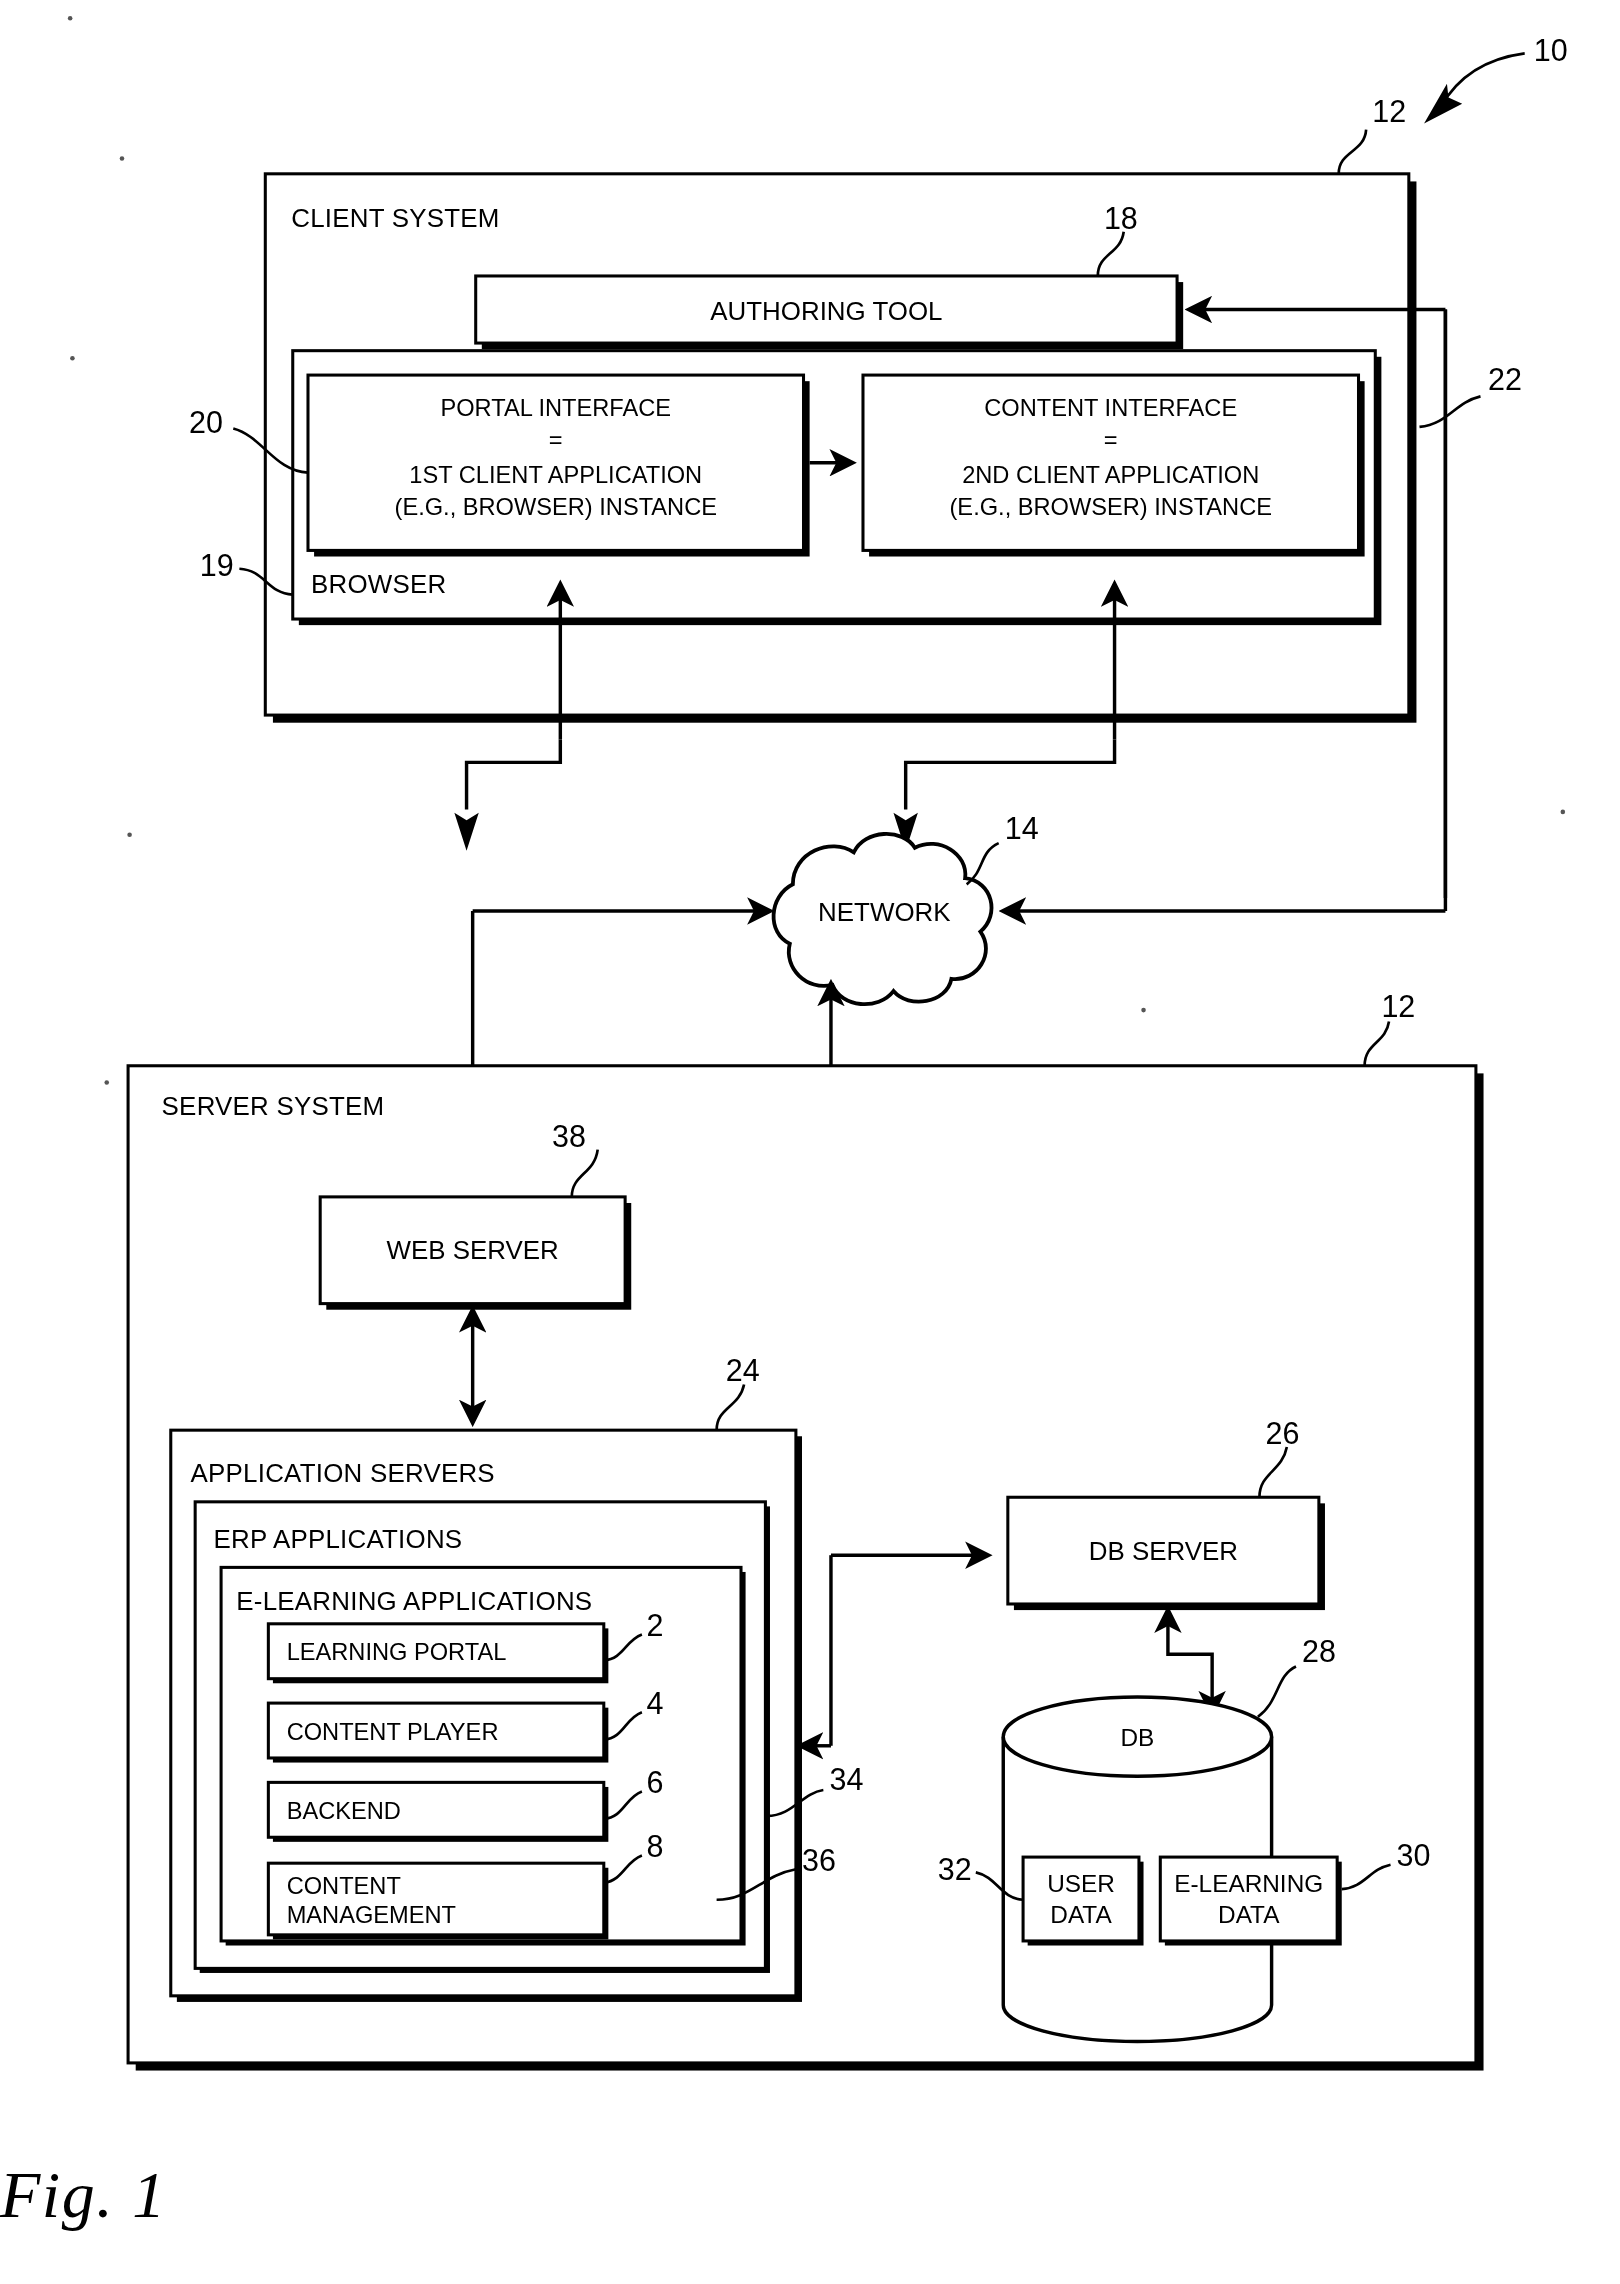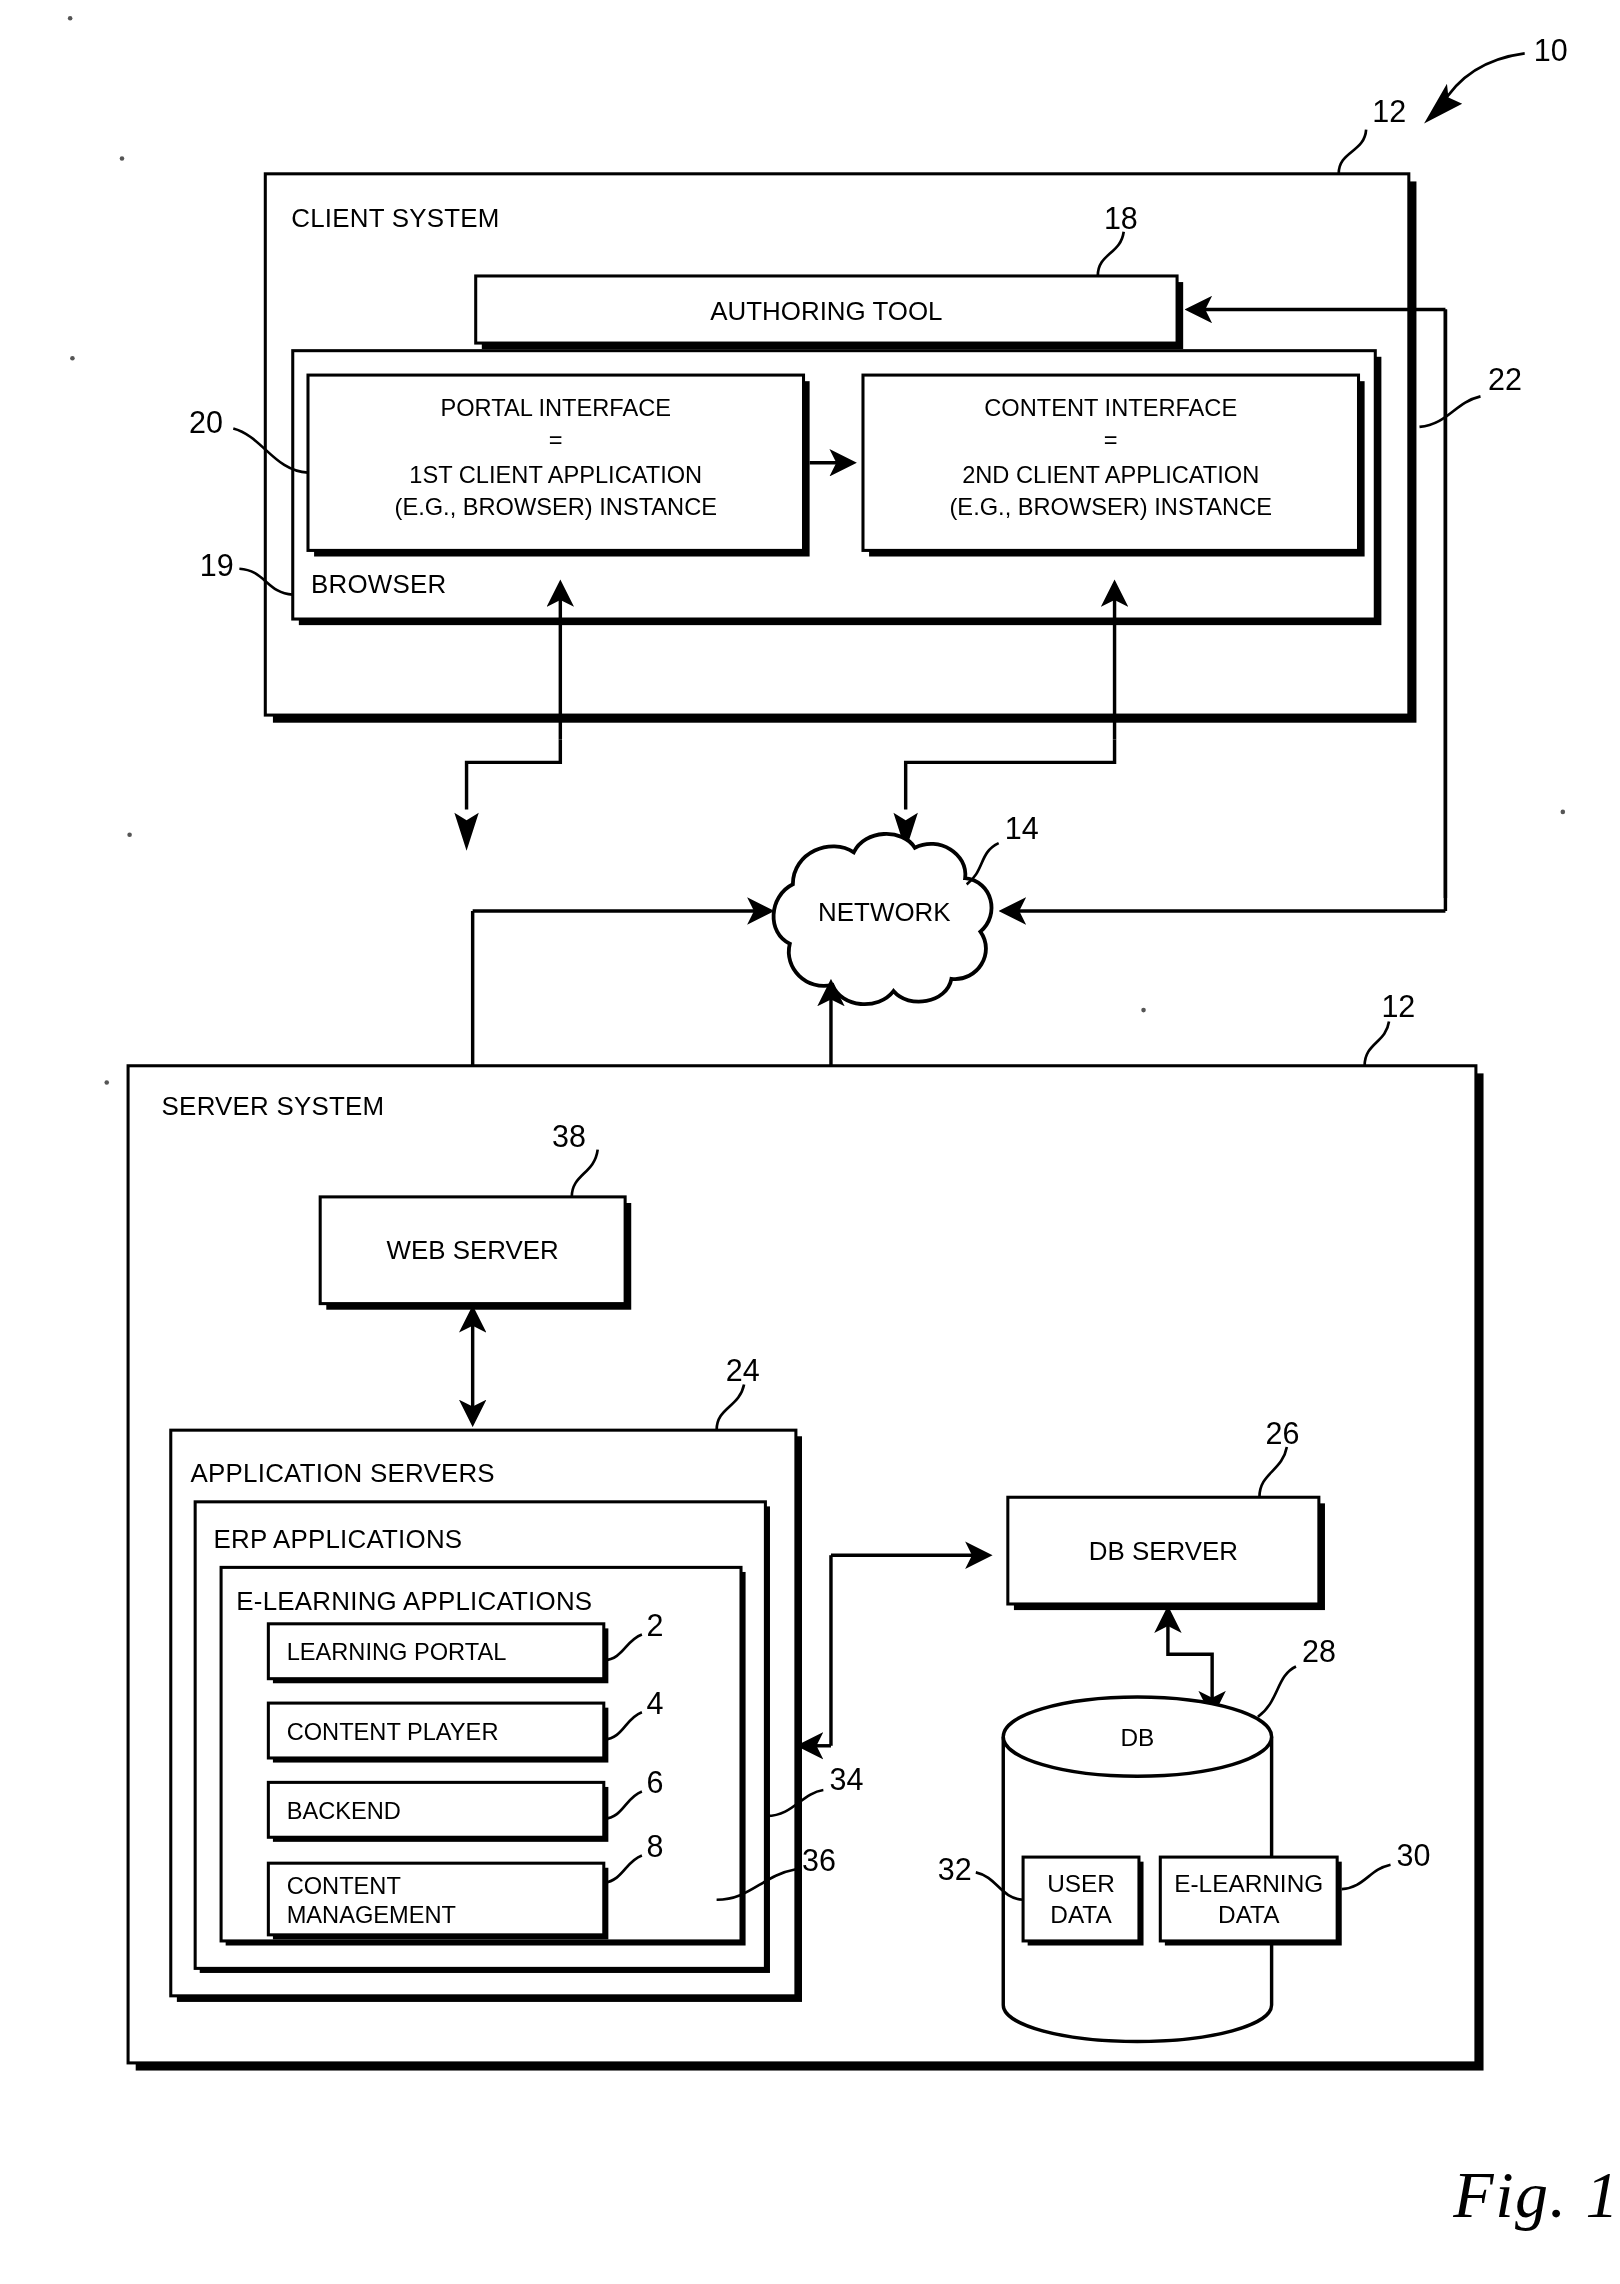--- a/index.html
+++ b/index.html
@@ -56,21 +56,21 @@
   }
   .t-db {
     font-size: 32px;
     text-anchor: middle;
   }
   .fig-caption {
     position: absolute;
     left: 0;
     top: 2157px;
     width: 1620px;
-    text-align: right;
+    text-align: left;
     font-family: "Liberation Serif", serif;
     font-style: italic;
     font-size: 66px;
     color: #000000;
     letter-spacing: 1.5px;
   }
   
   .bx { fill: #ffffff; stroke: #000000; stroke-width: 4; }
   .shadow { fill: #000000; stroke: none; }
   .ln { stroke: #000000; stroke-width: 4.5; fill: none; }

